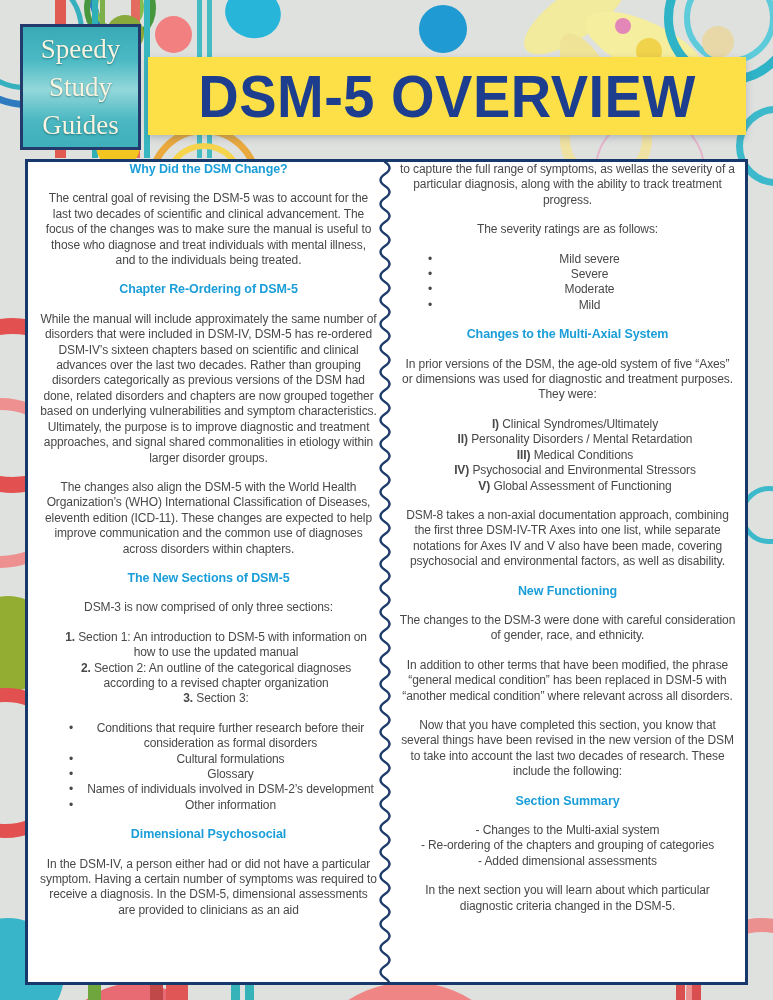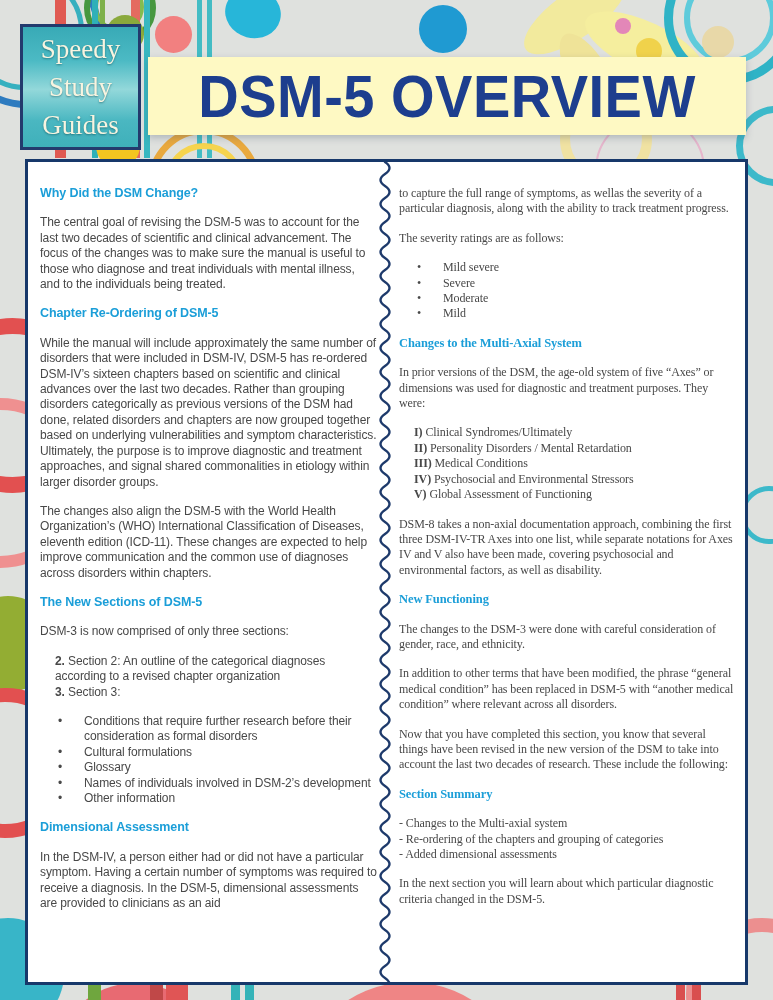--- a/index.html
+++ b/index.html
@@ -22,39 +22,40 @@
     position:absolute;left:20px;top:24px;width:121px;height:126px;z-index:3;
     background:linear-gradient(180deg,#38aab6 0%,#4cbac4 28%,#93d8da 52%,#4ab7c1 78%,#3fb0ba 100%);
     border:3px solid #233a6d;box-sizing:border-box;
     display:flex;flex-direction:column;justify-content:center;align-items:center;
   }
   .logo span{
     font-family:"Liberation Serif",serif;color:#f8f4e0;font-size:27px;line-height:38px;
     text-shadow:0 1px 2px rgba(0,60,70,.5);
   }
   .banner{
-    position:absolute;left:148px;top:57px;width:598px;height:78px;background:#fef9c3;z-index:3;
+    position:absolute;left:148px;top:57px;width:598px;height:78px;background:#fde047;z-index:3;
     display:flex;align-items:center;justify-content:center;
     box-shadow:0 3px 7px rgba(70,85,110,.3);
   }
   .banner h1{
     margin:0;font-size:56px;font-weight:bold;color:var(--title-blue);
     letter-spacing:0.5px;transform:scaleY(1.06);white-space:nowrap;
   }
   
   .panel{
     position:absolute;left:25px;top:159px;width:723px;height:826px;z-index:2;
     background:#ffffff;border:3px solid var(--border-navy);box-sizing:border-box;
   }
   .col{
-    position:absolute;top:24px;font-size:12px;line-height:15.4px;color:var(--body-text);
+    position:absolute;top:0;font-size:12px;line-height:15.4px;color:var(--body-text);
     letter-spacing:-0.1px;
+    text-align:center;
   }
   .col-left{left:12px;width:337px;}
-  .col-right{left:371px;width:337px;font-family:Liberation Serif, serif;}
+  .col-right{left:371px;width:337px;}
   .divider{position:absolute;left:348px;top:0;height:820px;width:18px;}
   .blk{margin-bottom:14px;}
   .heading{color:var(--accent);font-weight:bold;font-size:12.5px;}
   .brow{display:flex;padding-left:18px;}
   .bdot{width:26px;flex:none;}
   .btxt{flex:1;}
   .orow{padding-left:15px;}
   .olab{font-weight:bold;}
 </style>
 </head>
@@ -132,20 +133,21 @@
 <div class="panel">
   <div class="col col-left">
       <div class="blk heading">Why Did the DSM Change?</div>
       <div class="blk para">The central goal of revising the DSM-5 was to account for the last two decades of scientific and clinical advancement. The focus of the changes was to make sure the manual is useful to those who diagnose and treat individuals with mental illness, and to the individuals being treated.</div>
       <div class="blk heading">Chapter Re-Ordering of DSM-5</div>
       <div class="blk para">While the manual will include approximately the same number of disorders that were included in DSM-IV, DSM-5 has re-ordered DSM-IV’s sixteen chapters based on scientific and clinical advances over the last two decades. Rather than grouping disorders categorically as previous versions of the DSM had done, related disorders and chapters are now grouped together based on underlying vulnerabilities and symptom characteristics. Ultimately, the purpose is to improve diagnostic and treatment approaches, and signal shared commonalities in etiology within larger disorder groups.</div>
       <div class="blk para">The changes also align the DSM-5 with the World Health Organization’s (WHO) International Classification of Diseases, eleventh edition (ICD-11). These changes are expected to help improve communication and the common use of diagnoses across disorders within chapters.</div>
       <div class="blk heading">The New Sections of DSM-5</div>
       <div class="blk para">DSM-3 is now comprised of only three sections:</div>
       <div class="blk">
+        <div class="orow"><span class="olab">1. </span><span class="otxt">Section 1: An introduction to DSM-5 with information on how to use the updated manual</span></div>
         <div class="orow"><span class="olab">2. </span><span class="otxt">Section 2: An outline of the categorical diagnoses according to a revised chapter organization</span></div>
         <div class="orow"><span class="olab">3. </span><span class="otxt">Section 3:</span></div>
       </div>
       <div class="blk">
         <div class="brow">
           <span class="bdot">•</span>
           <span class="btxt">Conditions that require further research before their consideration as formal disorders</span>
         </div>
         <div class="brow">
           <span class="bdot">•</span>
@@ -157,21 +159,21 @@
         </div>
         <div class="brow">
           <span class="bdot">•</span>
           <span class="btxt">Names of individuals involved in DSM-2’s development</span>
         </div>
         <div class="brow">
           <span class="bdot">•</span>
           <span class="btxt">Other information</span>
         </div>
       </div>
-      <div class="blk heading">Dimensional Assessment</div>
+      <div class="blk heading">Dimensional Psychosocial</div>
       <div class="blk para">In the DSM-IV, a person either had or did not have a particular symptom. Having a certain number of symptoms was required to receive a diagnosis. In the DSM-5, dimensional assessments are provided to clinicians as an aid</div>
     </div>
   <svg class="divider" width="18" height="820" viewBox="0 0 18 820">
     <path d="M9 0 q9 6 0 12 q-9 6 0 12 q9 6 0 12 q-9 6 0 12 q9 6 0 12 q-9 6 0 12 q9 6 0 12 q-9 6 0 12 q9 6 0 12 q-9 6 0 12 q9 6 0 12 q-9 6 0 12 q9 6 0 12 q-9 6 0 12 q9 6 0 12 q-9 6 0 12 q9 6 0 12 q-9 6 0 12 q9 6 0 12 q-9 6 0 12 q9 6 0 12 q-9 6 0 12 q9 6 0 12 q-9 6 0 12 q9 6 0 12 q-9 6 0 12 q9 6 0 12 q-9 6 0 12 q9 6 0 12 q-9 6 0 12 q9 6 0 12 q-9 6 0 12 q9 6 0 12 q-9 6 0 12 q9 6 0 12 q-9 6 0 12 q9 6 0 12 q-9 6 0 12 q9 6 0 12 q-9 6 0 12 q9 6 0 12 q-9 6 0 12 q9 6 0 12 q-9 6 0 12 q9 6 0 12 q-9 6 0 12 q9 6 0 12 q-9 6 0 12 q9 6 0 12 q-9 6 0 12 q9 6 0 12 q-9 6 0 12 q9 6 0 12 q-9 6 0 12 q9 6 0 12 q-9 6 0 12 q9 6 0 12 q-9 6 0 12 q9 6 0 12 q-9 6 0 12 q9 6 0 12 q-9 6 0 12 q9 6 0 12 q-9 6 0 12 q9 6 0 12 q-9 6 0 12 q9 6 0 12 q-9 6 0 12 q9 6 0 12 q-9 6 0 12" fill="none" stroke="#1e3a6b" stroke-width="2.4" stroke-linecap="round"></path>
   </svg>
   <div class="col col-right">
       <div class="blk para">to capture the full range of symptoms, as wellas the severity of a particular diagnosis, along with the ability to track treatment progress.</div>
       <div class="blk para">The severity ratings are as follows:</div>
       <div class="blk">
         <div class="brow">

